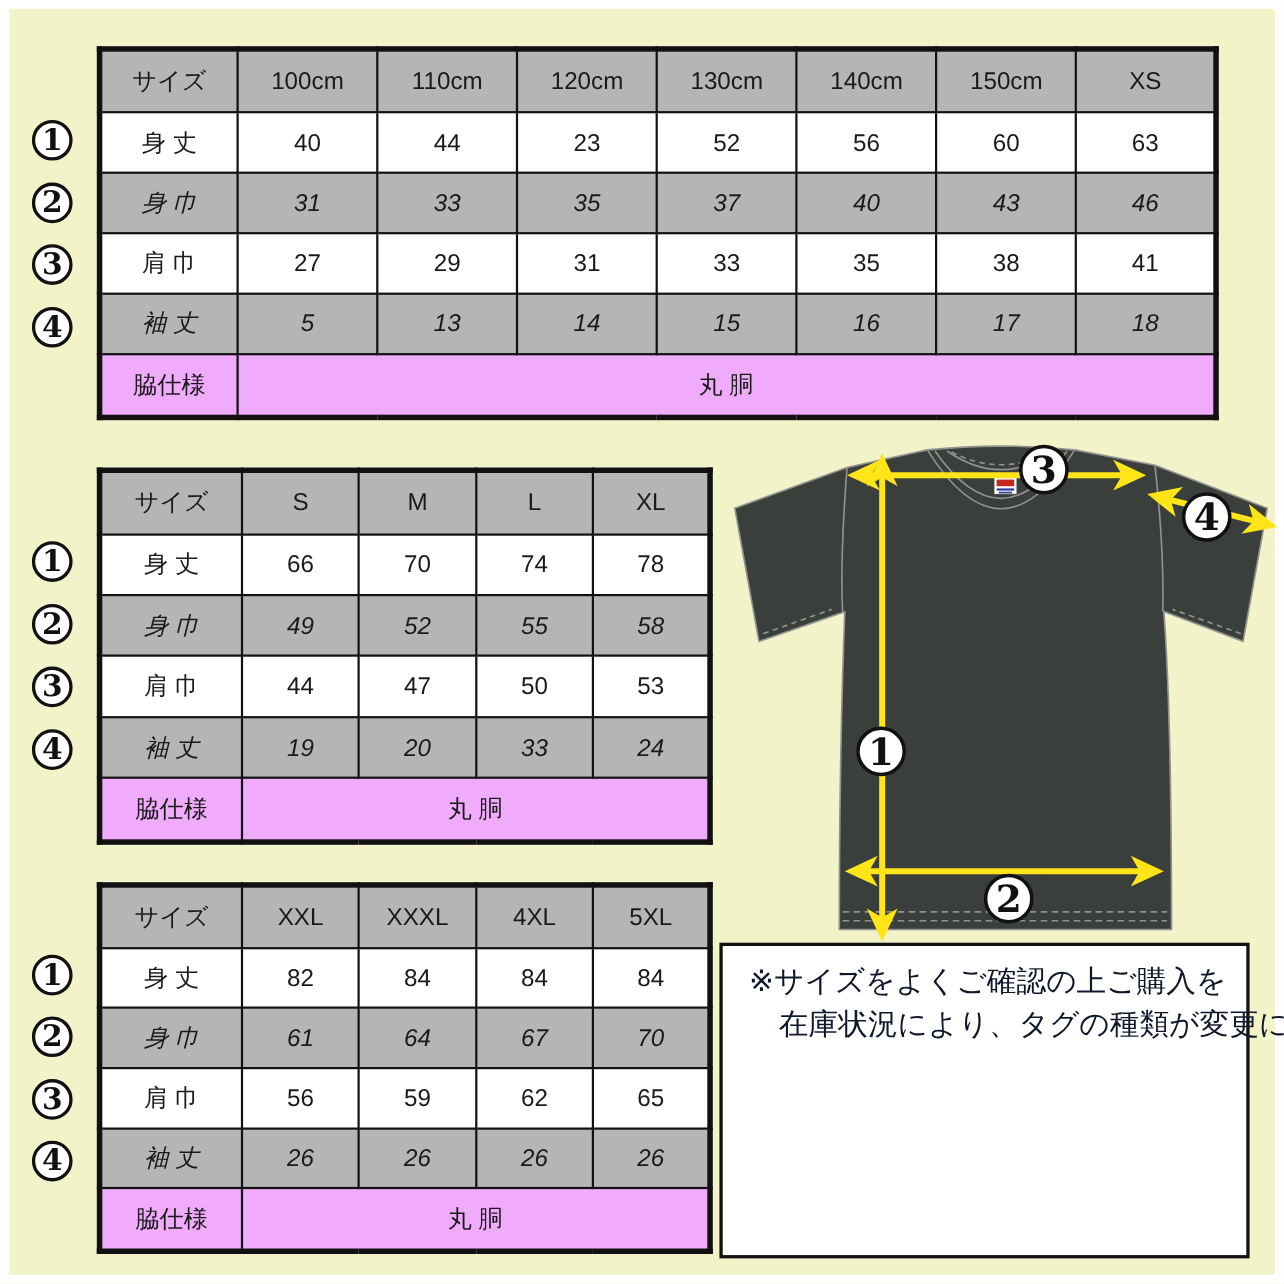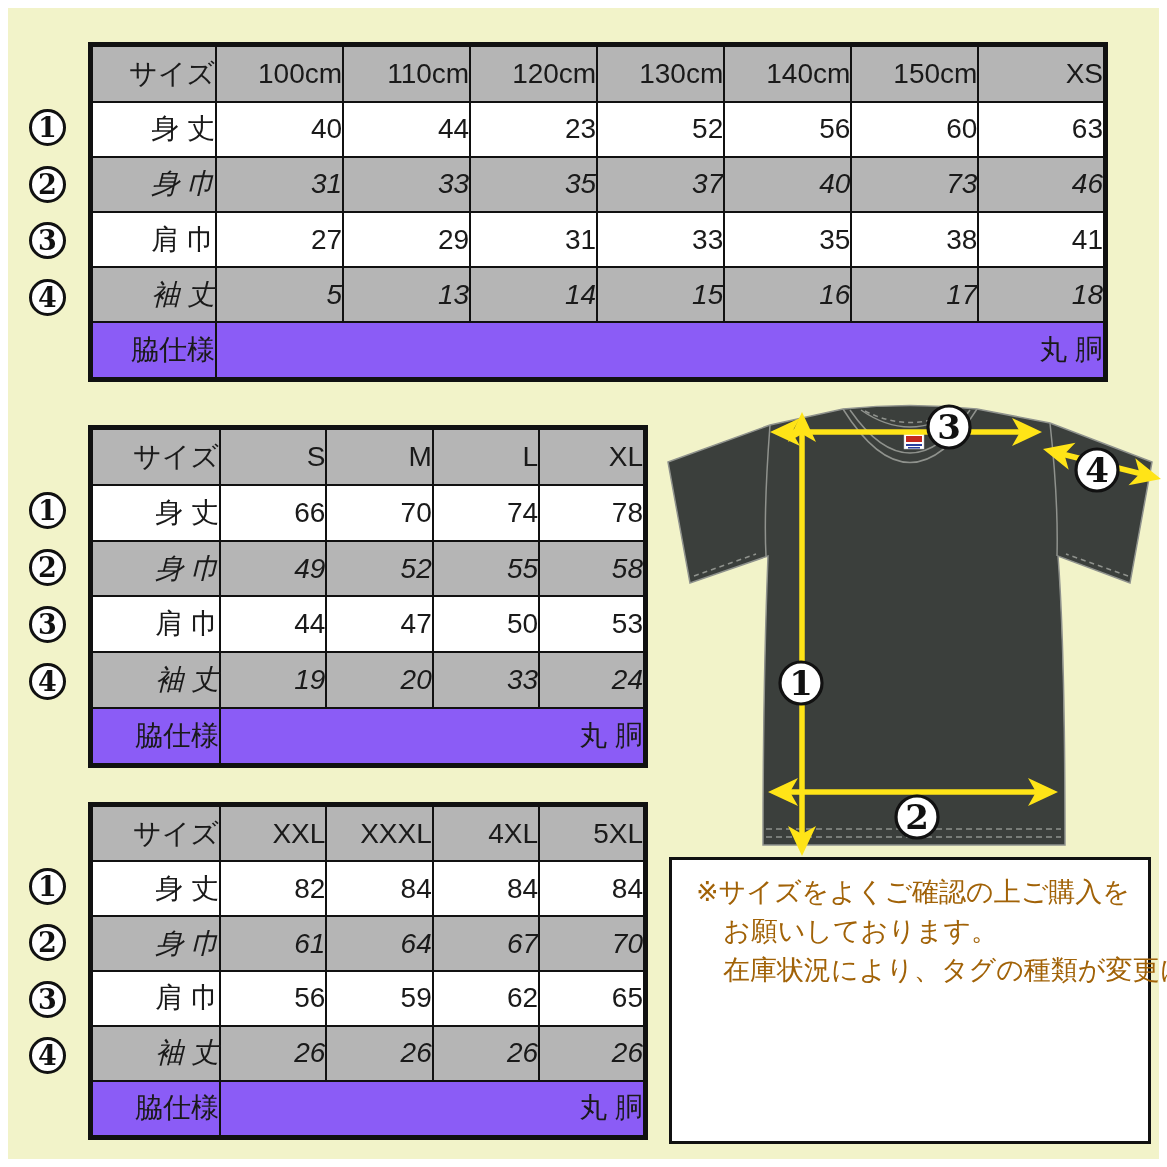--- a/index.html
+++ b/index.html
@@ -10,44 +10,44 @@
   }
   .canvas{
     position:absolute;left:8px;top:8px;width:1151px;height:1151px;
     background:#f2f3c9;
   }
   
   .tbl-wrap{position:absolute;}
   .tbl-wrap table{
     width:100%;height:100%;border-collapse:collapse;table-layout:fixed;
     background:#ffffff;border:5px solid #111111;
-    text-align:right;font-size:28px;color:#1a1a1a;
+    text-align:center;font-size:22px;color:#1a1a1a;
   }
   .tbl-wrap th,.tbl-wrap td{border:2.5px solid #111111;padding:0;font-weight:normal;}
   .tbl-wrap th{background:#b5b5b5;}
   .tbl-wrap tr.shade td{background:#b5b5b5;font-style:italic;}
-  .tbl-wrap tr.footer td{background:#8b5cf6;}
+  .tbl-wrap tr.footer td{background:#f0abfc;}
   .tbl-wide th:first-child{width:122px;}
   .tbl-narrow th:first-child{width:126px;}
   
   .marker{
     position:absolute;width:31px;height:31px;border-radius:50%;
     background:#ffffff;border:3px solid #111111;
     display:flex;align-items:center;justify-content:center;
     font-family:"DejaVu Serif","Liberation Serif",serif;
     font-size:27px;font-weight:600;color:#111111;line-height:1;
   }
   
   .diagram{position:absolute;left:660px;top:398px;width:505px;height:462px;}
   
   .notice{
-    position:absolute;left:669px;top:857px;width:482px;height:287px;
+    position:absolute;left:654px;top:857px;width:482px;height:287px;
     background:#ffffff;border:3px solid #111111;box-sizing:border-box;
     padding:13px 8px 0 24px;
-    font-size:27px;line-height:39px;color:#a16207;
+    font-size:27px;line-height:39px;color:#0f172a;
     letter-spacing:0px;white-space:nowrap;
   }
   .notice .ln{height:39px;}
   .notice .ind{padding-left:27px;}
 </style>
 </head>
 <body>
 
 <div class="canvas"></div>
 
@@ -89,21 +89,21 @@
           <td>60</td>
           <td>63</td>
         </tr>
         <tr class="shade">
           <td>身 巾</td>
           <td>31</td>
           <td>33</td>
           <td>35</td>
           <td>37</td>
           <td>40</td>
-          <td>73</td>
+          <td>43</td>
           <td>46</td>
         </tr>
         <tr>
           <td>肩 巾</td>
           <td>27</td>
           <td>29</td>
           <td>31</td>
           <td>33</td>
           <td>35</td>
           <td>38</td>
@@ -272,15 +272,14 @@
     <text x="257" y="431">2</text>
     <circle cx="289" cy="29" r="21" fill="#ffffff" stroke="#111111" stroke-width="3.2"></circle>
     <text x="289" y="41">3</text>
     <circle cx="437" cy="72" r="21" fill="#ffffff" stroke="#111111" stroke-width="3.2"></circle>
     <text x="437" y="84">4</text>
   </g>
 </svg>
 
 <div class="notice">
   <div class="ln">※サイズをよくご確認の上ご購入を</div>
-  <div class="ln ind">お願いしております。</div>
   <div class="ln ind">在庫状況により、タグの種類が変更に</div>
 </div>
 
 </body></html>

